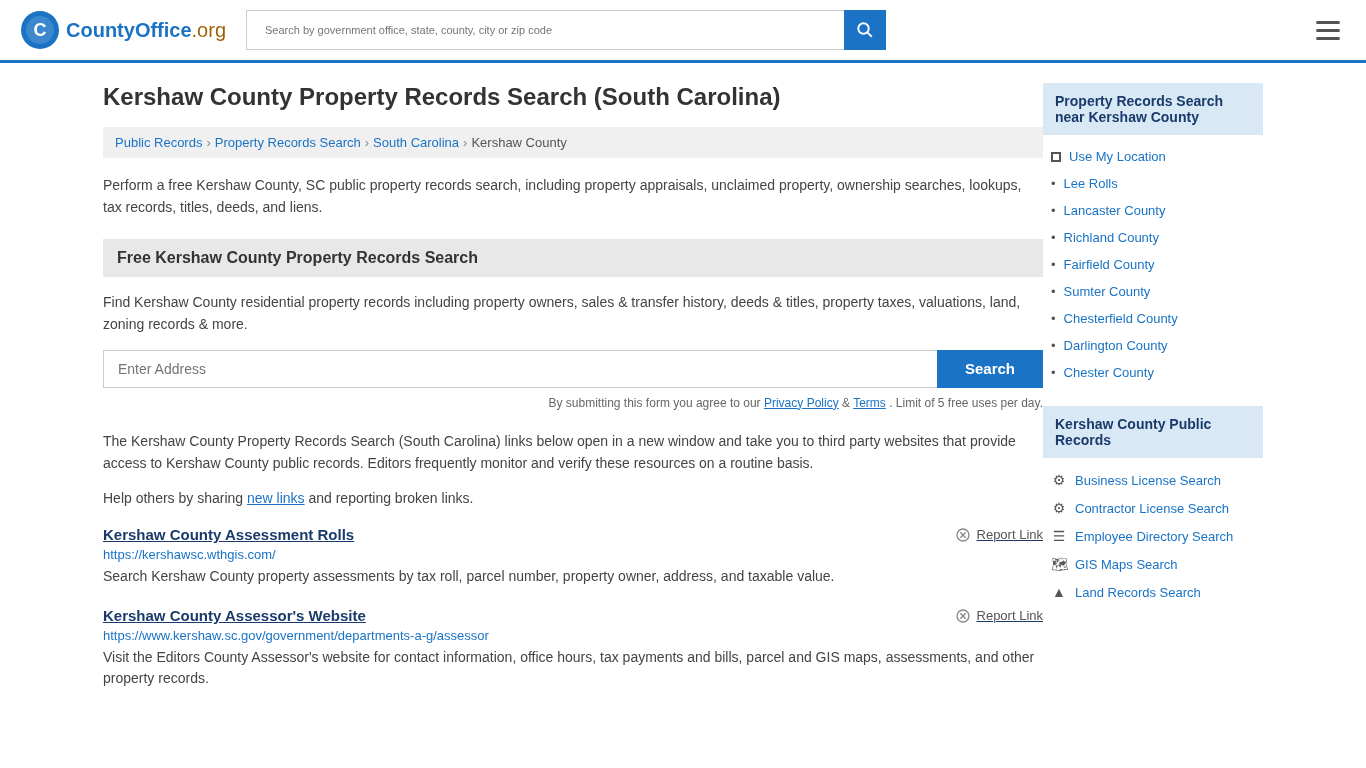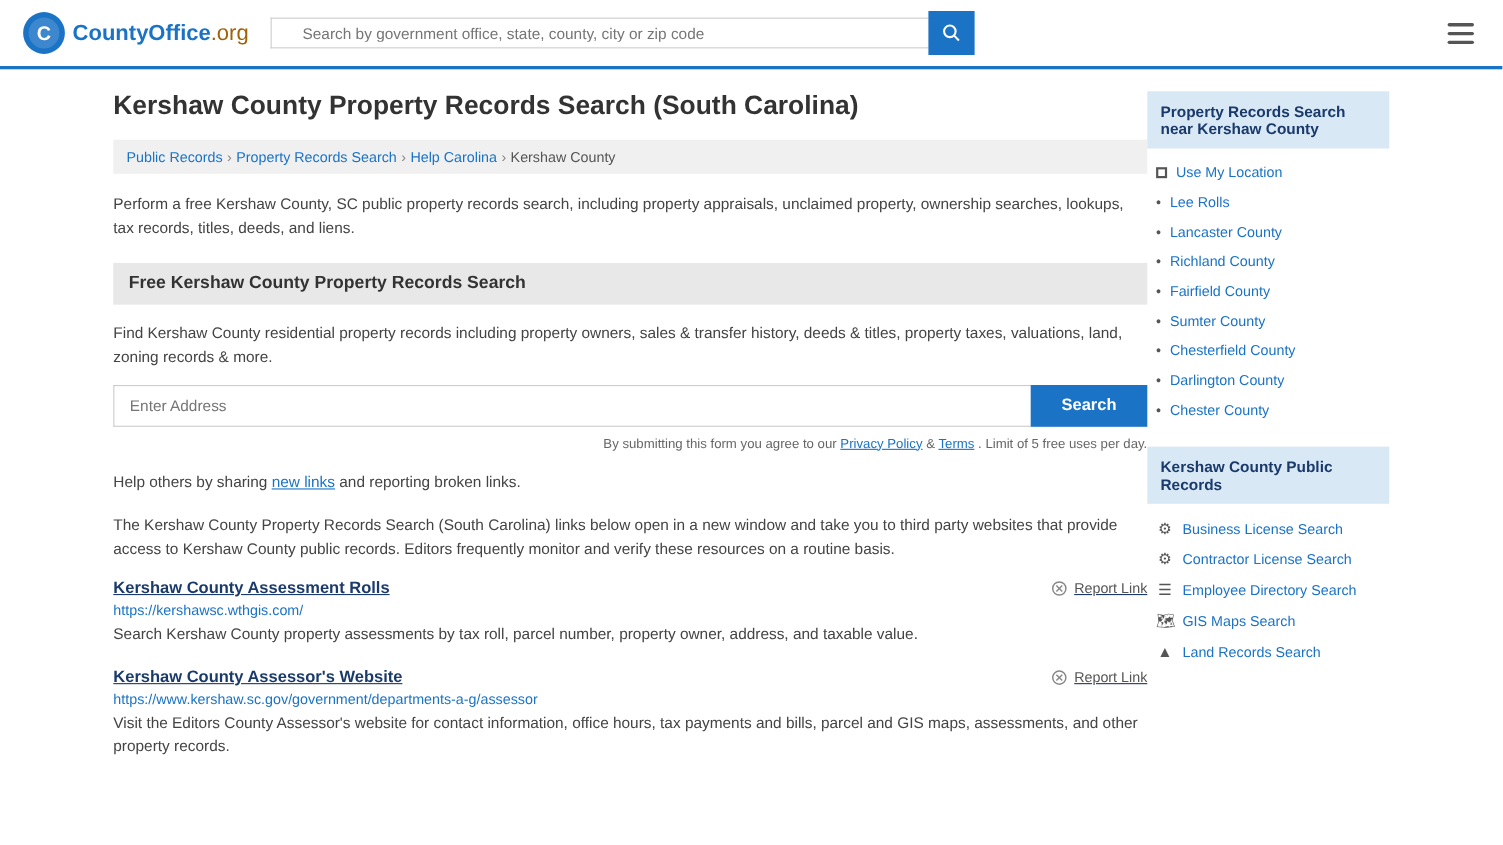--- a/index.html
+++ b/index.html
@@ -31,26 +31,26 @@
     }
     #logo-text span { color: #333; font-weight: normal; }
     #search-bar-container {
       flex: 1;
       display: flex;
       align-items: center;
       max-width: 640px;
     }
     #main-search-input {
       flex: 1;
-      padding: 8px 28px;
-      font-size: 14px;
+      padding: 8px 18px;
+      font-size: 11px;
       border: 1px solid #ccc;
       border-right: none;
       outline: none;
-      height: 28px;
+      height: 40px;
     }
     #main-search-btn {
       background: #1a73c5;
       border: none;
       width: 42px;
       height: 40px;
       cursor: pointer;
       display: flex;
       align-items: center;
       justify-content: center;
@@ -288,21 +288,21 @@
 <div id="page-layout">
 
   <div id="main-content">
     <h1 id="page-title">Kershaw County Property Records Search (South Carolina)</h1>
 
     <nav id="breadcrumb">
       <a>Public Records</a>
       <span class="sep">›</span>
       <a>Property Records Search</a>
       <span class="sep">›</span>
-      <a>Help Carolina</a>
+      <a>South Carolina</a>
       <span class="sep">›</span>
       <span>Kershaw County</span>
     </nav>
 
     <p id="intro-text">Perform a free Kershaw County, SC public property records search, including property appraisals, unclaimed property, ownership searches, lookups, tax records, titles, deeds, and liens.</p>
 
     <div id="free-search-section">
       <div class="section-header">Free Kershaw County Property Records Search</div>
       <p id="address-search-desc">Find Kershaw County residential property records including property owners, sales &amp; transfer history, deeds &amp; titles, property taxes, valuations, land, zoning records &amp; more.</p>
       <div id="address-form">
@@ -312,26 +312,26 @@
       <p id="form-terms">
         <span>By submitting this form you agree to our</span>
         <a>Privacy Policy</a>
         <span>&amp;</span>
         <a>Terms</a>
         <span>. Limit of 5 free uses per day.</span>
       </p>
     </div>
 
     <div id="links-section">
+      <p id="links-desc">The Kershaw County Property Records Search (South Carolina) links below open in a new window and take you to third party websites that provide access to Kershaw County public records. Editors frequently monitor and verify these resources on a routine basis.</p>
       <p id="share-note">
         <span>Help others by sharing</span>
         <a>new links</a>
         <span>and reporting broken links.</span>
       </p>
-      <p id="links-desc">The Kershaw County Property Records Search (South Carolina) links below open in a new window and take you to third party websites that provide access to Kershaw County public records. Editors frequently monitor and verify these resources on a routine basis.</p>
 
       <div class="resource-item">
         <div class="resource-title">
           <span>Kershaw County Assessment Rolls</span>
           <button class="report-link-btn">
             <svg width="16" height="16" viewBox="0 0 24 24" fill="none" stroke="#888" stroke-width="2">
               <circle cx="12" cy="12" r="9"></circle>
               <line x1="8" y1="8" x2="16" y2="16"></line>
               <line x1="16" y1="8" x2="8" y2="16"></line>
             </svg>

